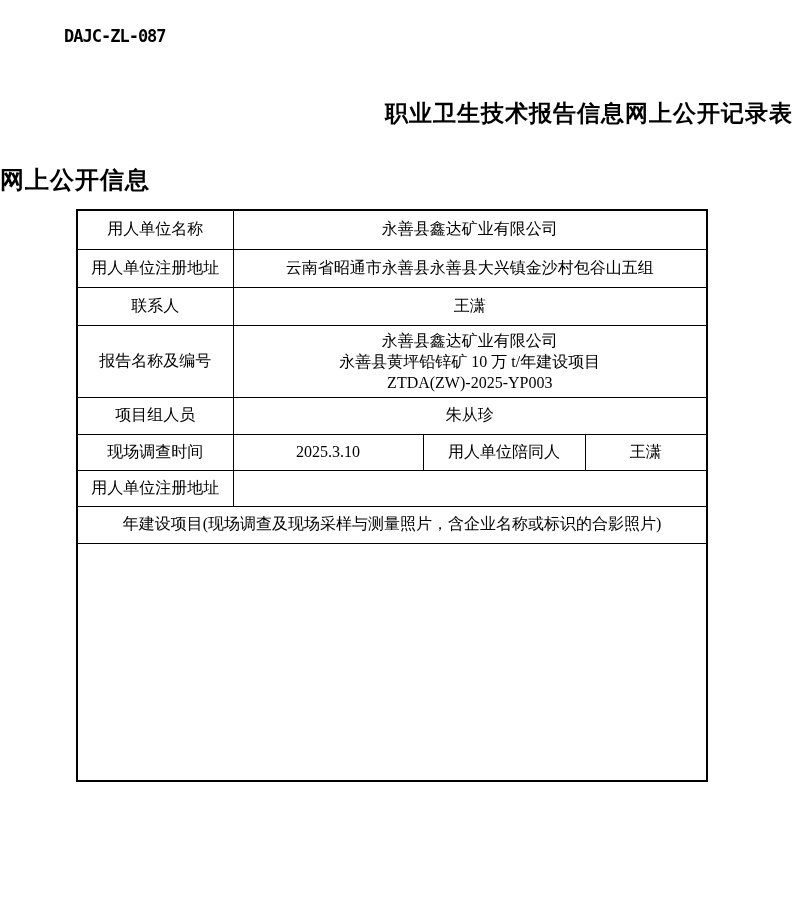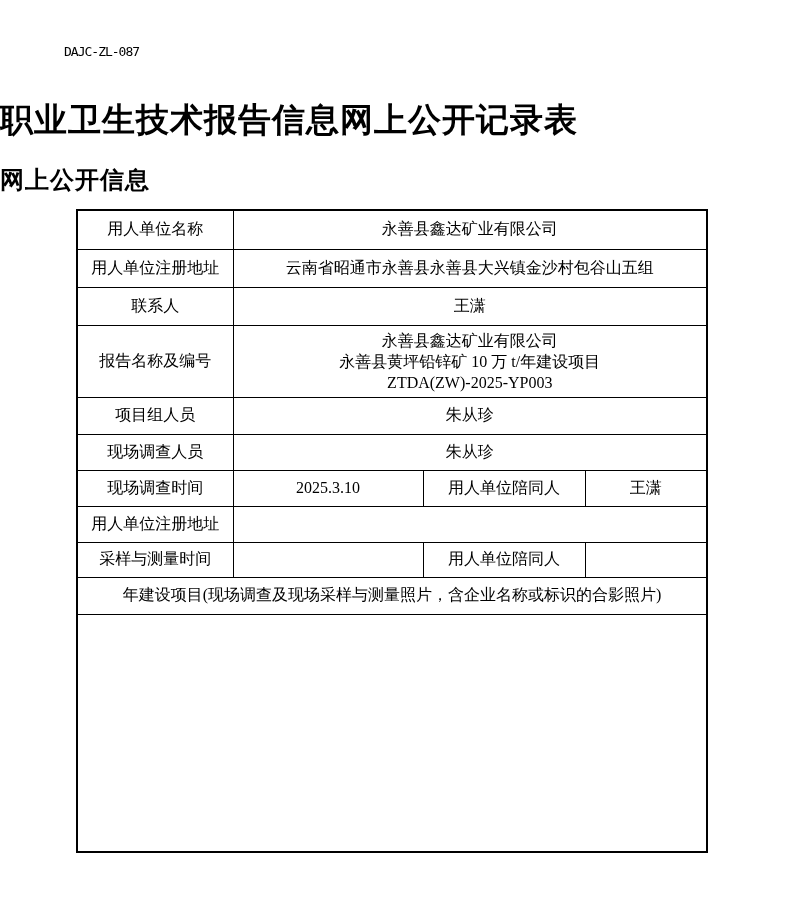--- a/index.html
+++ b/index.html
@@ -11,35 +11,35 @@
     width: 793px;
     height: 897px;
     position: relative;
     font-family: "Liberation Serif", "DejaVu Serif", serif;
     color: #000000;
     overflow: hidden;
   }
   .doc-code {
     position: absolute;
     left: 64px;
-    top: 44px;
+    top: 26px;
     font-family: "DejaVu Sans Mono", "Liberation Mono", monospace;
-    font-weight: normal;
-    font-size: 13px;
+    font-weight: bold;
+    font-size: 17px;
     letter-spacing: -1px;
     white-space: nowrap;
   }
   .page-title {
     position: absolute;
     top: 98px;
     left: 0;
     width: 100%;
-    text-align: left;
+    text-align: right;
     font-weight: bold;
-    font-size: 33px;
+    font-size: 23px;
     letter-spacing: 1px;
   }
   .page-subtitle {
     position: absolute;
     top: 164px;
     left: 0;
     width: 100%;
     text-align: left;
     font-weight: bold;
     font-size: 24px;
@@ -111,39 +111,29 @@
       <td colspan="3" class="multiline">
         <div>永善县鑫达矿业有限公司</div>
         <div>永善县黄坪铅锌矿 10 万 t/年建设项目</div>
         <div>ZTDA(ZW)-2025-YP003</div>
       </td>
     </tr>
     <tr style="height:37px;">
       <td class="label-cell">项目组人员</td>
       <td colspan="3">朱从珍</td>
     </tr>
-    <tr style="height:36px;">
-      <td class="label-cell">现场调查人员</td>
-      <td colspan="3">朱从珍</td>
-    </tr>
     <tr style="height:36px;margin-left:16px;">
       <td class="label-cell">现场调查时间</td>
       <td>2025.3.10</td>
       <td>用人单位陪同人</td>
       <td>王潇</td>
     </tr>
     <tr style="height:36px;">
       <td class="label-cell">用人单位注册地址</td>
       <td colspan="3"></td>
-    </tr>
-    <tr style="height:35px;">
-      <td class="label-cell">采样与测量时间</td>
-      <td></td>
-      <td>用人单位陪同人</td>
-      <td></td>
     </tr>
     <tr style="height:37px;">
       <td colspan="4" class="photo-caption-cell">年建设项目(现场调查及现场采样与测量照片，含企业名称或标识的合影照片)</td>
     </tr>
     <tr style="height:238px;">
       <td colspan="4" class="photo-area-cell"></td>
     </tr>
   </tbody>
 </table>
 

